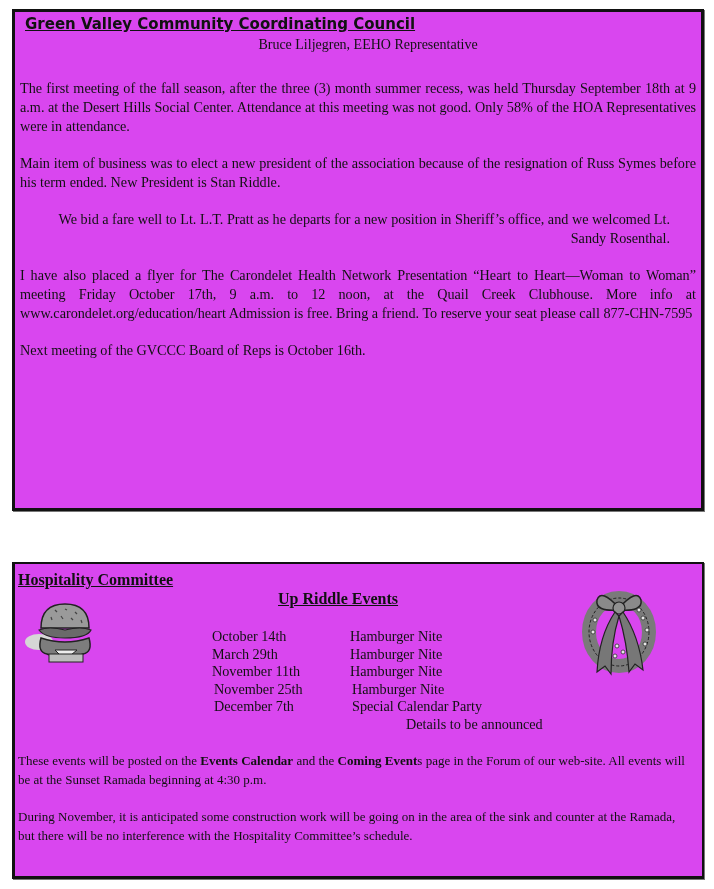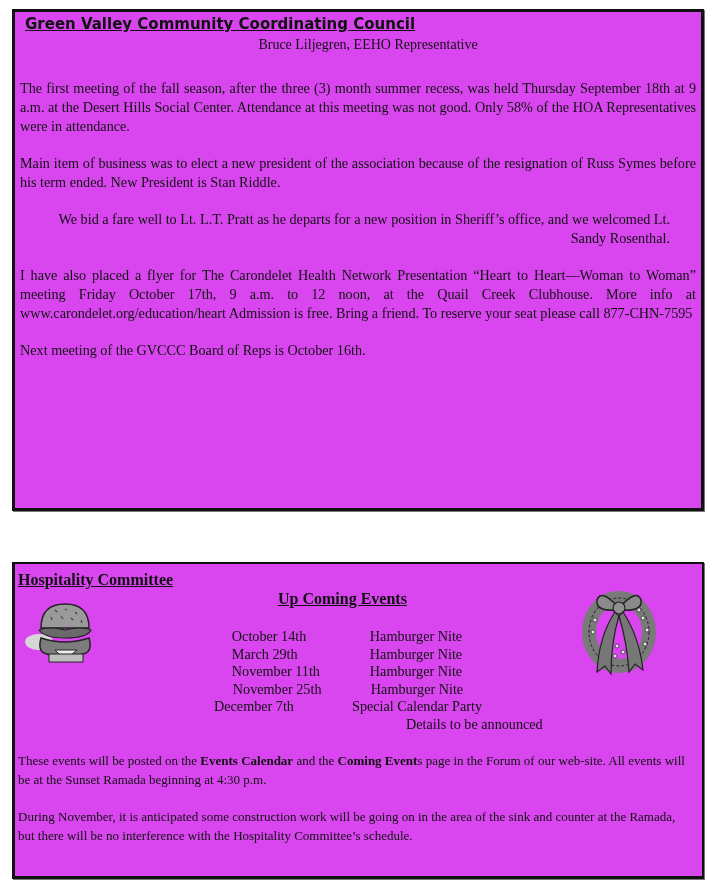--- a/index.html
+++ b/index.html
@@ -16,21 +16,21 @@
               font-family: Liberation Serif, serif; font-size: 14px; padding-left: 20px; }
     .body1 { position: absolute; left: 5px; right: 5px; top: 67px; font-size: 14.2px; line-height: 19px; }
     .body1 p { margin: 0 0 18px 0; text-align: justify; }
     .body1 p.left { text-align: right; }
 
     .hc-title { position: absolute; left: 3px; top: 7px; font-weight: bold; font-size: 16px;
                 text-decoration: underline; }
     .ev-title { position: absolute; left: 263px; top: 26px; font-weight: bold; font-size: 16px;
                 text-decoration: underline; }
     .events { position: absolute; left: 197px; top: 64px; font-size: 14.2px; line-height: 17.6px; }
-    .ev-row { display: flex; white-space: nowrap; justify-content: center; }
+    .ev-row { display: flex; white-space: nowrap; }
     .ev-row.shift { padding-left: 2px; }
     .ev-date { width: 138px; }
     .ev-name { }
     .ev-note { position: absolute; left: 391px; top: 152px; font-size: 14.2px; }
     .body2 { position: absolute; left: 3px; right: 10px; top: 187px; font-size: 13px; line-height: 19px; }
     .body2 p { margin: 0 0 18px 0; }
     .burger { position: absolute; left: 10px; top: 36px; width: 72px; height: 66px; }
     .wreath { position: absolute; left: 566px; top: 22px; width: 76px; height: 92px; }
   </style>
 </head>
@@ -62,21 +62,21 @@
       <line x1="36" y1="16" x2="38" y2="19"></line>
         <line x1="46" y1="18" x2="48" y2="20"></line>
       <line x1="56" y1="20" x2="57" y2="23"></line>
     </g>
     <path d="M14 30 Q24 26 40 30 Q56 26 66 30 Q62 38 40 38 Q20 38 14 30 Z" fill="#6a6a6a" stroke="#222" stroke-width="1.2"></path>
     <path d="M16 38 Q40 46 64 38 Q68 52 58 54 Q40 62 22 54 Q12 52 16 38 Z" fill="#7d7d7d" stroke="#222" stroke-width="1.5"></path>
     <path d="M30 50 L40 60 L52 50 Z" fill="#eee" stroke="#222" stroke-width="1"></path>
     <rect x="24" y="54" width="34" height="8" fill="#bdbdbd" stroke="#222" stroke-width="1"></rect>
   </svg>
 
-  <div class="ev-title">Up Coming Events</div>
+  <div class="ev-title">Up Riddle Events</div>
 
   <div class="events">
     <div class="ev-row">
       <span class="ev-date">October 14th</span>
       <span class="ev-name">Hamburger Nite</span>
     </div>
     <div class="ev-row">
       <span class="ev-date">March 29th</span>
       <span class="ev-name">Hamburger Nite</span>
     </div>

